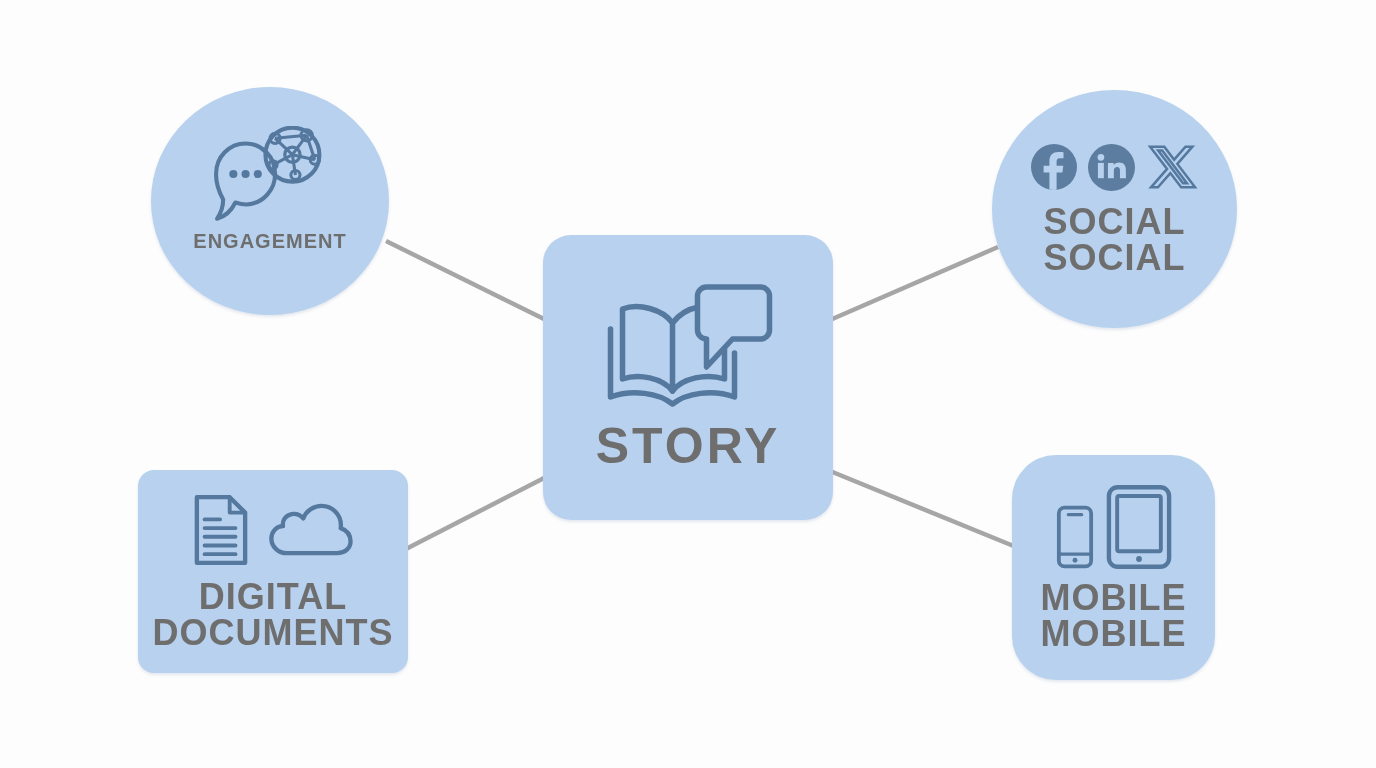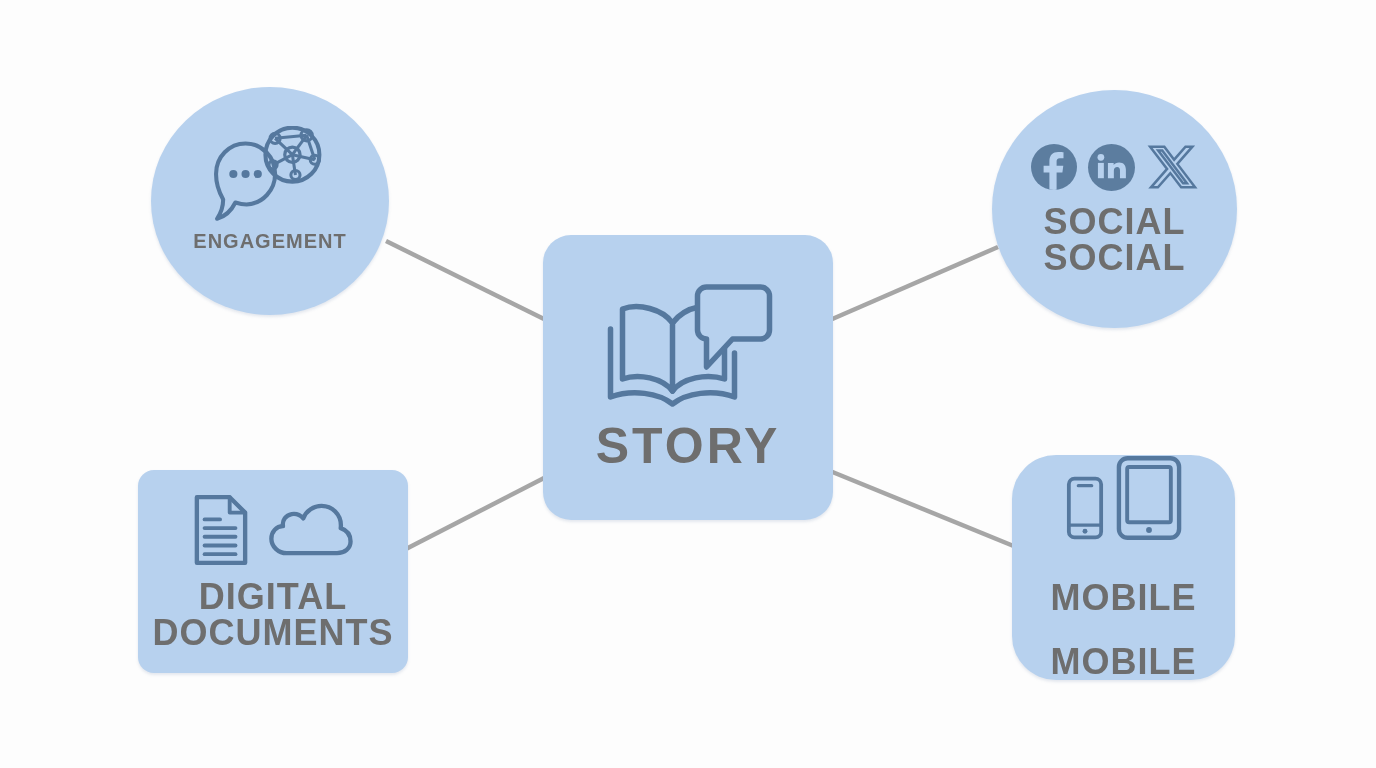--- a/index.html
+++ b/index.html
@@ -21,21 +21,21 @@
     letter-spacing:1px;line-height:36px;font-size:36px;
   }
   #node-engagement{left:151px;top:87px;width:238px;height:228px;border-radius:50%;padding-bottom:18px;box-sizing:border-box;}
   #node-engagement .node-label{font-size:20px;}
   #node-social{left:992px;top:90px;width:245px;height:238px;border-radius:50%;}
   #node-social .icon-row{margin-bottom:12px;}
   #node-story{left:543px;top:235px;width:290px;height:285px;border-radius:28px;}
   #node-story .node-label{font-size:50px;letter-spacing:3px;margin-top:12px;line-height:52px;}
   #node-digital{left:138px;top:470px;width:270px;height:203px;border-radius:16px;}
   #node-digital .icon-row{margin-bottom:12px;}
-  #node-mobile{left:1012px;top:455px;width:223px;height:225px;border-radius:44px;justify-content:space-between;}
+  #node-mobile{left:1012px;top:455px;width:203px;height:225px;border-radius:44px;}
   #node-mobile .icon-row{margin-bottom:10px;}
   .icon-row{display:flex;align-items:center;gap:12px;}
   .icon-row.baseline{align-items:flex-end;}
   svg{display:block;}
   .stroke-icon{stroke:#55789e;fill:none;stroke-linecap:round;stroke-linejoin:round;}
 </style>
 </head>
 <body>
 
 <div class="stage">

